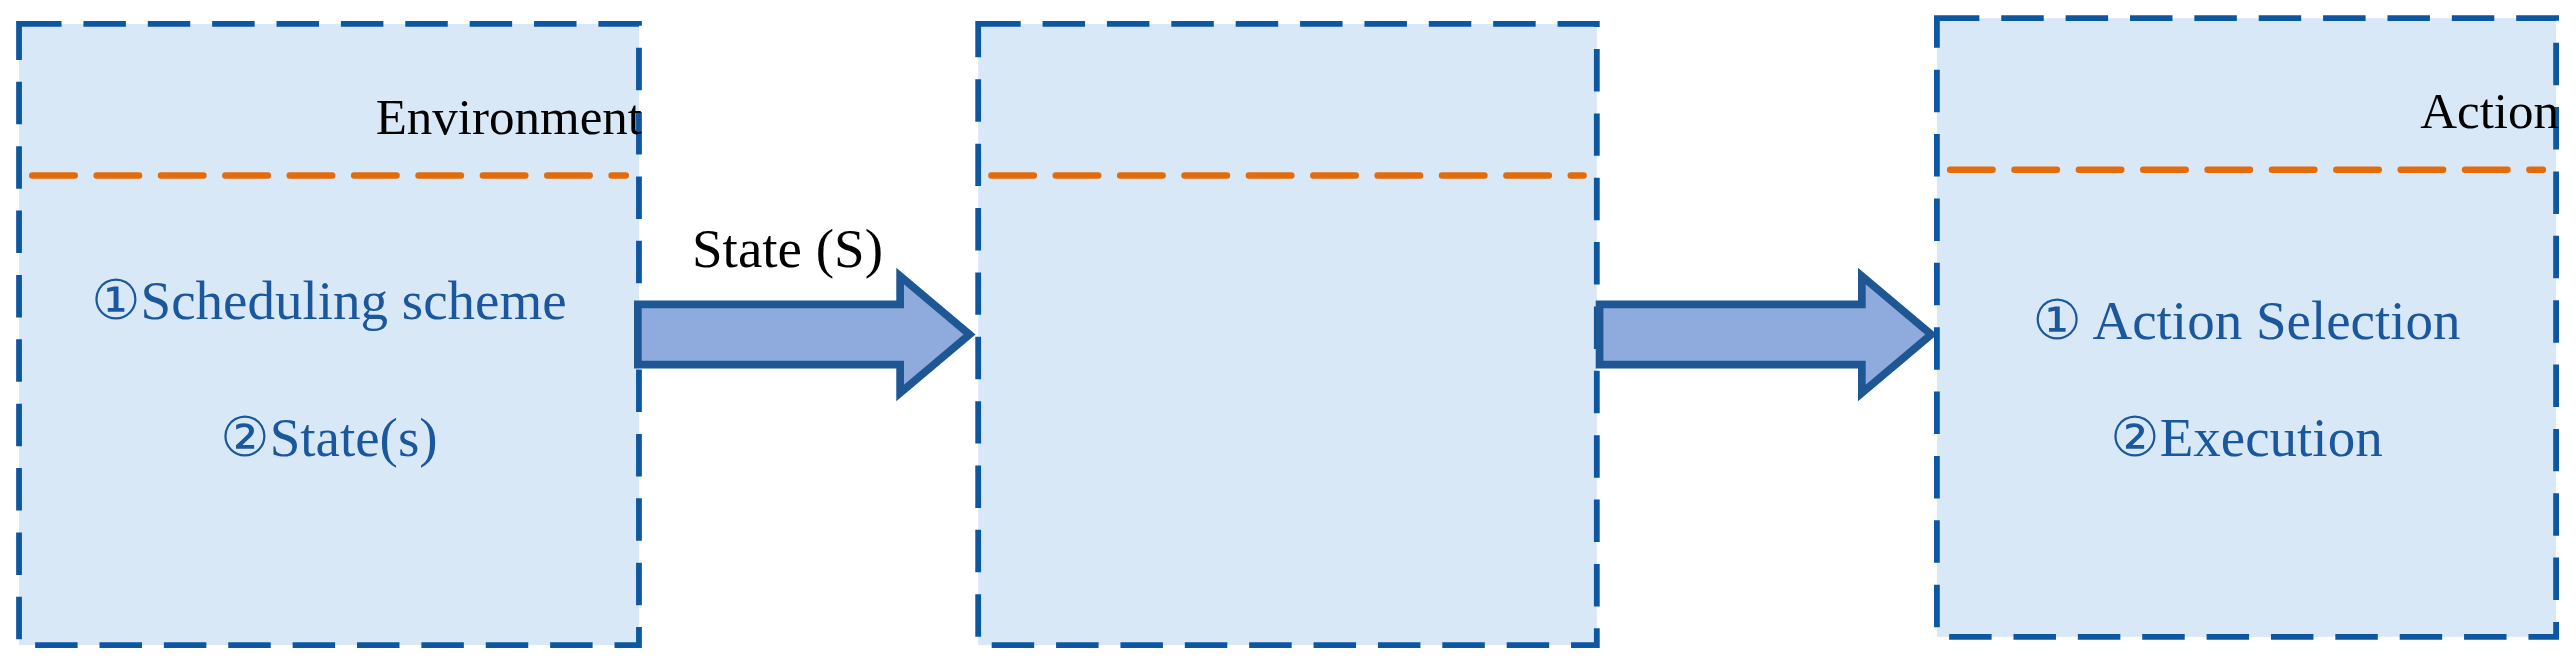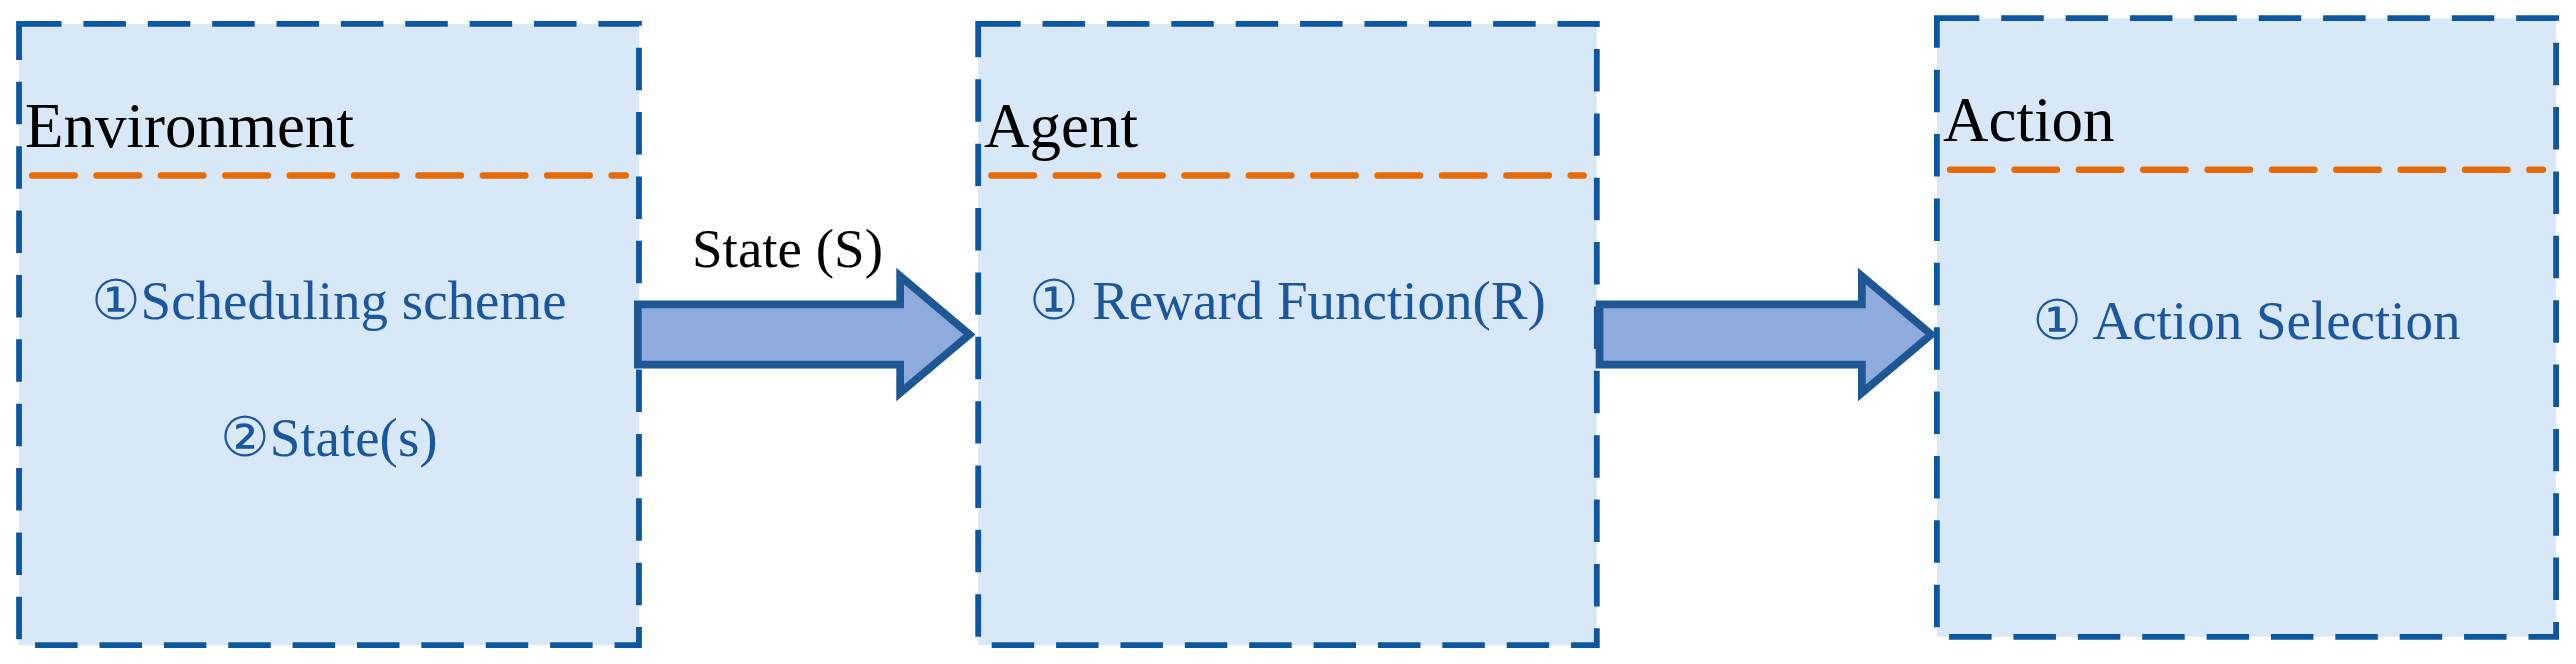--- a/index.html
+++ b/index.html
@@ -23,23 +23,23 @@
   }
   .box svg.frame {
     position: absolute;
     left: 0; top: 0;
     display: block;
   }
   .box .title {
     position: absolute;
     left: 0; right: 0;
     top: 64px;
-    margin: 9px;
-    text-align: left;
-    font-size: 63px;
+    margin: 0;
+    text-align: right;
+    font-size: 51px;
     line-height: 64px;
     font-weight: 400;
     color: #000000;
     white-space: nowrap;
   }
   .box .item {
     position: absolute;
     left: 0; right: 0;
     text-align: center;
     font-size: 55px;
@@ -114,31 +114,30 @@
   <div class="arrow-label" id="label-state">State (S)</div>
   <svg class="arrow" id="arrow-state" viewBox="980 415 540 210">
     <polygon points="990,473 1398,473 1398,429 1506,520 1398,611 1398,567 990,567"></polygon>
   </svg>
 
   <div class="box" id="box-agent">
     <svg class="frame" width="625" height="627" viewBox="0 0 970 974">
       <rect x="4.5" y="4.5" width="961" height="965"></rect>
       <line class="divider" x1="25" y1="240" x2="945" y2="240"></line>
     </svg>
-    <h2 class="title">Agent</h2>
-    <div class="item i1">① Reward Function(R)</div>
   </div>
 
   <svg class="arrow" id="arrow-qvalue" viewBox="2475 415 540 210">
     <polygon points="2483,473 2891,473 2891,429 2999,520 2891,611 2891,567 2483,567"></polygon>
   </svg>
 
   <div class="box" id="box-action">
     <svg class="frame" width="625" height="625" viewBox="0 0 971 970">
       <rect x="4.5" y="4.5" width="962" height="961"></rect>
       <line class="divider" x1="25" y1="240" x2="946" y2="240"></line>
     </svg>
     <h2 class="title">Action</h2>
     <div class="item i1">① Action Selection</div>
+    <div class="item i2">②Execution</div>
   </div>
 
 </div>
 
 
 </body></html>

